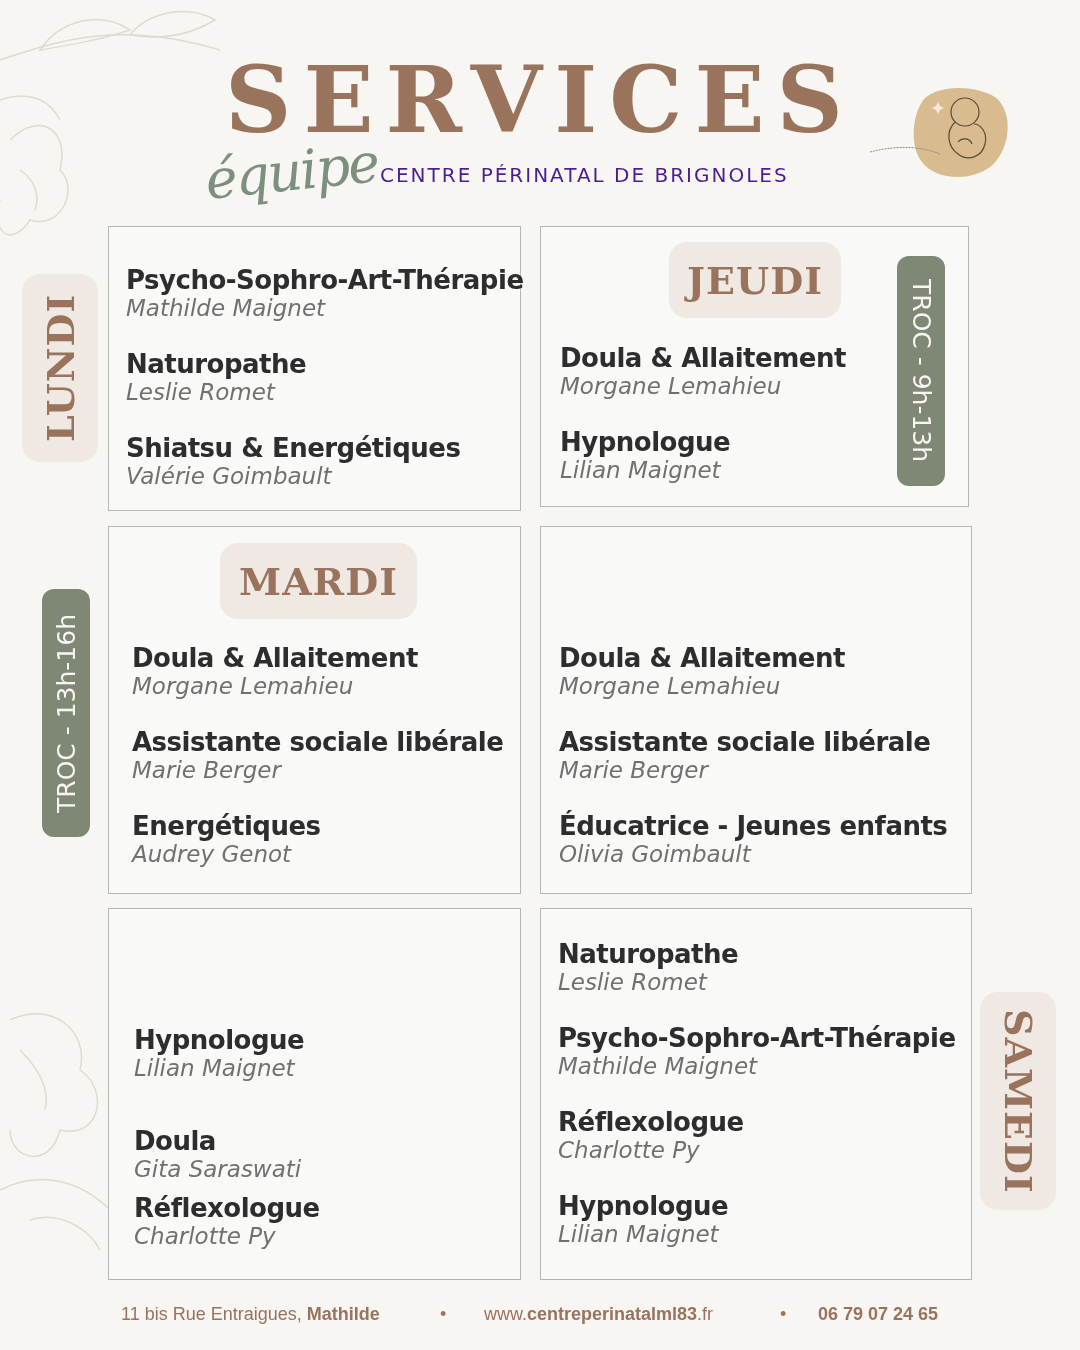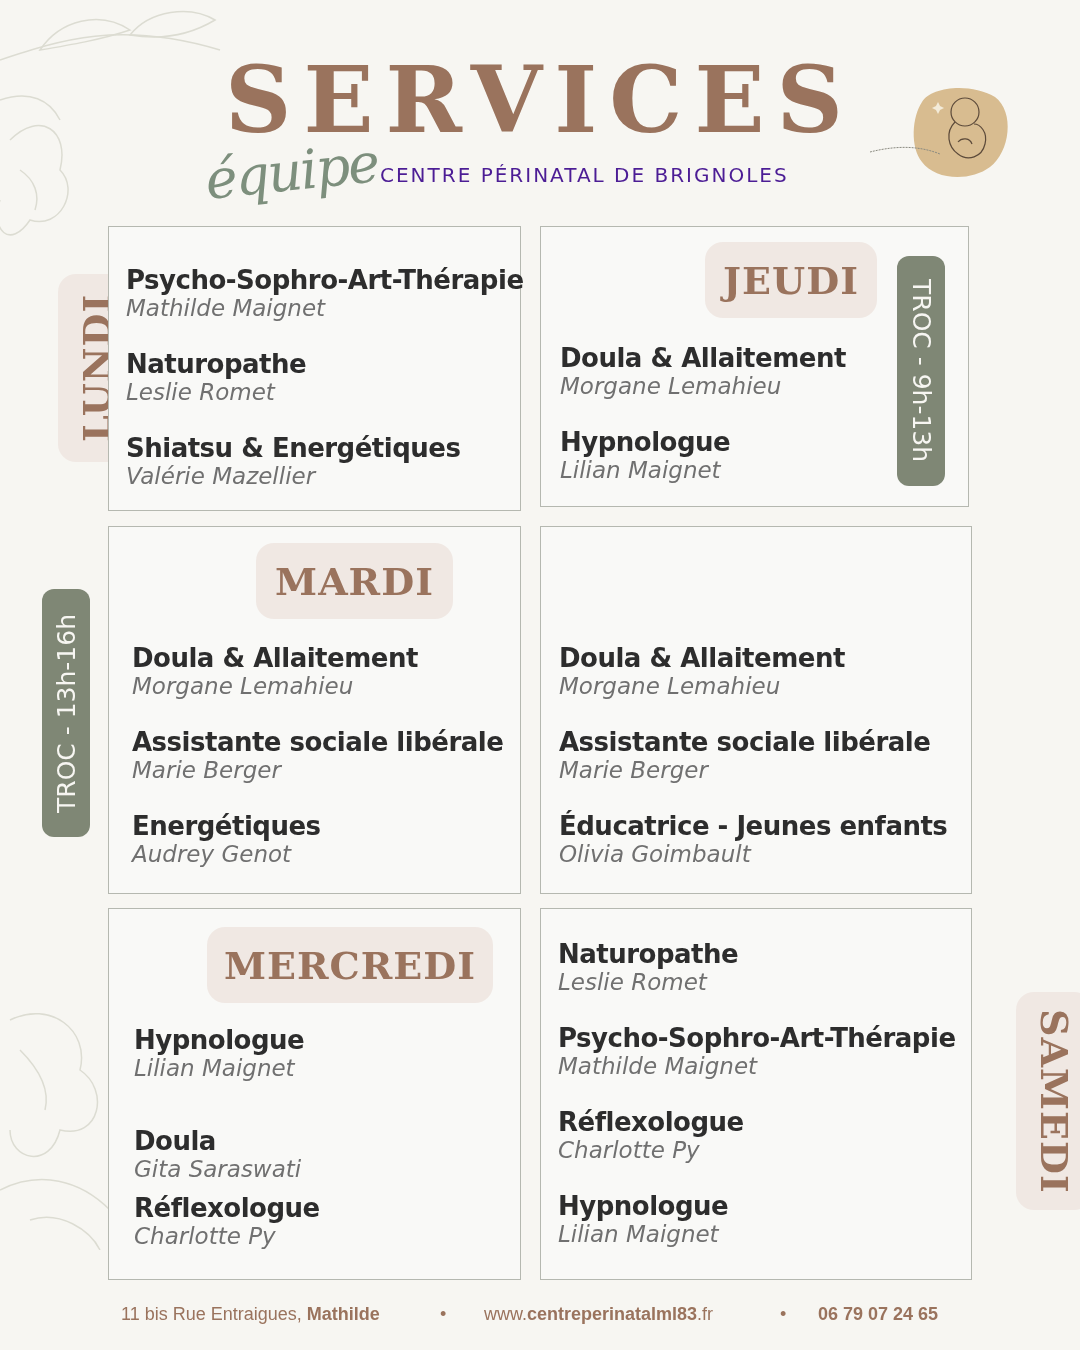--- a/index.html
+++ b/index.html
@@ -23,21 +23,21 @@
     position:absolute; left:380px; top:163px;
     font-family:"DejaVu Sans", sans-serif; font-size:20px; letter-spacing:2px; color:#4c1d95;
   }
   .fetus { position:absolute; left:870px; top:82px; }
   .card {
     position:absolute; background:#f9f9f7; border:1.5px solid #b5b8b0; box-sizing:border-box;
   }
   .day-pill {
     position:absolute; background:#f0e8e3; border-radius:18px;
     font-family:"DejaVu Serif", serif; font-weight:bold; color:#9a735d;
-    display:flex; align-items:center; justify-content:center; letter-spacing:1px;margin-left:36px;
+    display:flex; align-items:center; justify-content:center; letter-spacing:1px;
   }
   .day-vert { writing-mode:vertical-rl; transform:rotate(180deg); }
   .day-vert-down { writing-mode:vertical-rl; }
   .troc {
     position:absolute; background:#7f8775; color:#f7f6f2; border-radius:12px;
     font-family:"DejaVu Sans", sans-serif; font-size:25px;
     display:flex; align-items:center; justify-content:center;
   }
   .svc { position:absolute; }
   .svc .role {
@@ -99,21 +99,21 @@
   <div class="svc" style="left:17px;top:38px;">
     <div class="role">Psycho-Sophro-Art-Thérapie</div>
     <div class="person">Mathilde Maignet</div>
   </div>
   <div class="svc" style="left:17px;top:122px;">
     <div class="role">Naturopathe</div>
     <div class="person">Leslie Romet</div>
   </div>
   <div class="svc" style="left:17px;top:206px;">
     <div class="role">Shiatsu &amp; Energétiques</div>
-    <div class="person">Valérie Mazellier</div>
+    <div class="person">Valérie Goimbault</div>
   </div>
 </div>
 
 <div class="card" style="left:540px;top:226px;width:429px;height:281px;">
   <div class="day-pill" style="left:128px;top:15px;width:172px;height:76px;font-size:38px;">
     <span>JEUDI</span>
   </div>
   <div class="troc day-vert-down" style="left:356px;top:29px;width:48px;height:230px;">
     <span>TROC - 9h-13h</span>
   </div>
@@ -157,23 +157,20 @@
     <div class="role">Assistante sociale libérale</div>
     <div class="person">Marie Berger</div>
   </div>
   <div class="svc" style="left:18px;top:284px;">
     <div class="role">Éducatrice - Jeunes enfants</div>
     <div class="person">Olivia Goimbault</div>
   </div>
 </div>
 
 <div class="card" style="left:108px;top:908px;width:413px;height:372px;">
-  <div class="day-pill" style="left:62px;top:18px;width:286px;height:76px;font-size:38px;">
-    <span>MERCREDI</span>
-  </div>
   <div class="svc" style="left:25px;top:116px;">
     <div class="role">Hypnologue</div>
     <div class="person">Lilian Maignet</div>
   </div>
   <div class="svc" style="left:25px;top:217px;">
     <div class="role">Doula</div>
     <div class="person">Gita Saraswati</div>
   </div>
   <div class="svc" style="left:25px;top:284px;">
     <div class="role">Réflexologue</div>

